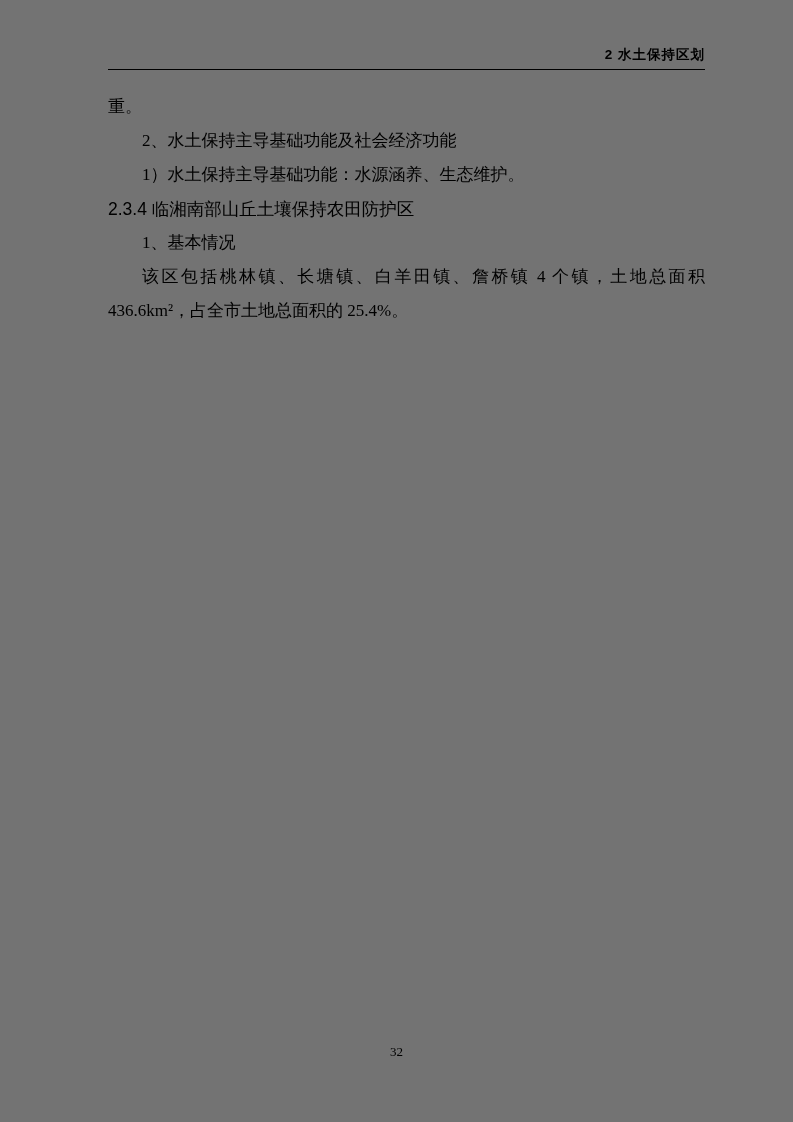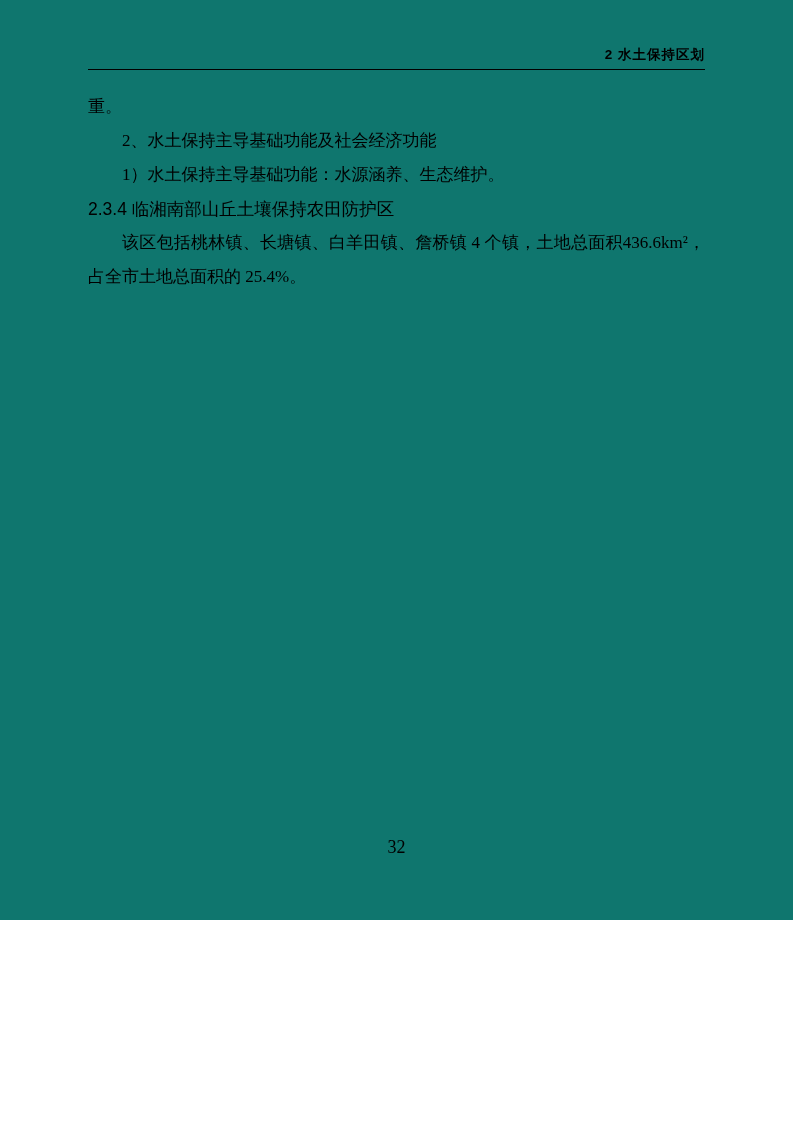--- a/index.html
+++ b/index.html
@@ -3,26 +3,27 @@
 <meta charset="utf-8">
 <style>
   html, body {
     margin: 0;
     padding: 0;
     background: #ffffff;
   }
   .page {
     position: relative;
     width: 793px;
-    height: 920px;
-    background: #0f766e;
+    height: 1122px;
+    background: #737373;
     color: #000000;
     font-family: "Liberation Serif", "DejaVu Serif", serif;
     overflow: hidden;
     box-sizing: border-box;
+    padding-left: 20px;
   }
   .margin-box {
     padding: 46px 88px 0 88px;
   }
   .header-row {
     text-align: right;
     font-family: "Liberation Sans", "DejaVu Sans", sans-serif;
     font-weight: bold;
     font-size: 13.5px;
     letter-spacing: 1px;
@@ -50,39 +51,40 @@
     line-height: 34px;
     text-indent: 0;
     text-align: left;
   }
   .footer {
     position: absolute;
     left: 0;
     bottom: 62px;
     width: 100%;
     text-align: center;
-    font-size: 18px;
+    font-size: 13px;
     font-family: "Liberation Serif", "DejaVu Serif", serif;
   }
 </style>
 </head>
 <body>
 
 <div class="page">
   <div class="margin-box">
 
     <div class="header-row">
       <span>2  水土保持区划</span>
     </div>
 
     <div class="doc-body">
       <p class="para flush">重。</p>
       <p class="para">2、水土保持主导基础功能及社会经济功能</p>
       <p class="para">1）水土保持主导基础功能：水源涵养、生态维护。</p>
       <h3 class="section-heading">2.3.4 临湘南部山丘土壤保持农田防护区</h3>
+      <p class="para">1、基本情况</p>
       <p class="para">该区包括桃林镇、长塘镇、白羊田镇、詹桥镇 4 个镇，土地总面积436.6km²，占全市土地总面积的 25.4%。</p>
     </div>
 
   </div>
 
   <div class="footer">
     <span>32</span>
   </div>
 </div>
 

